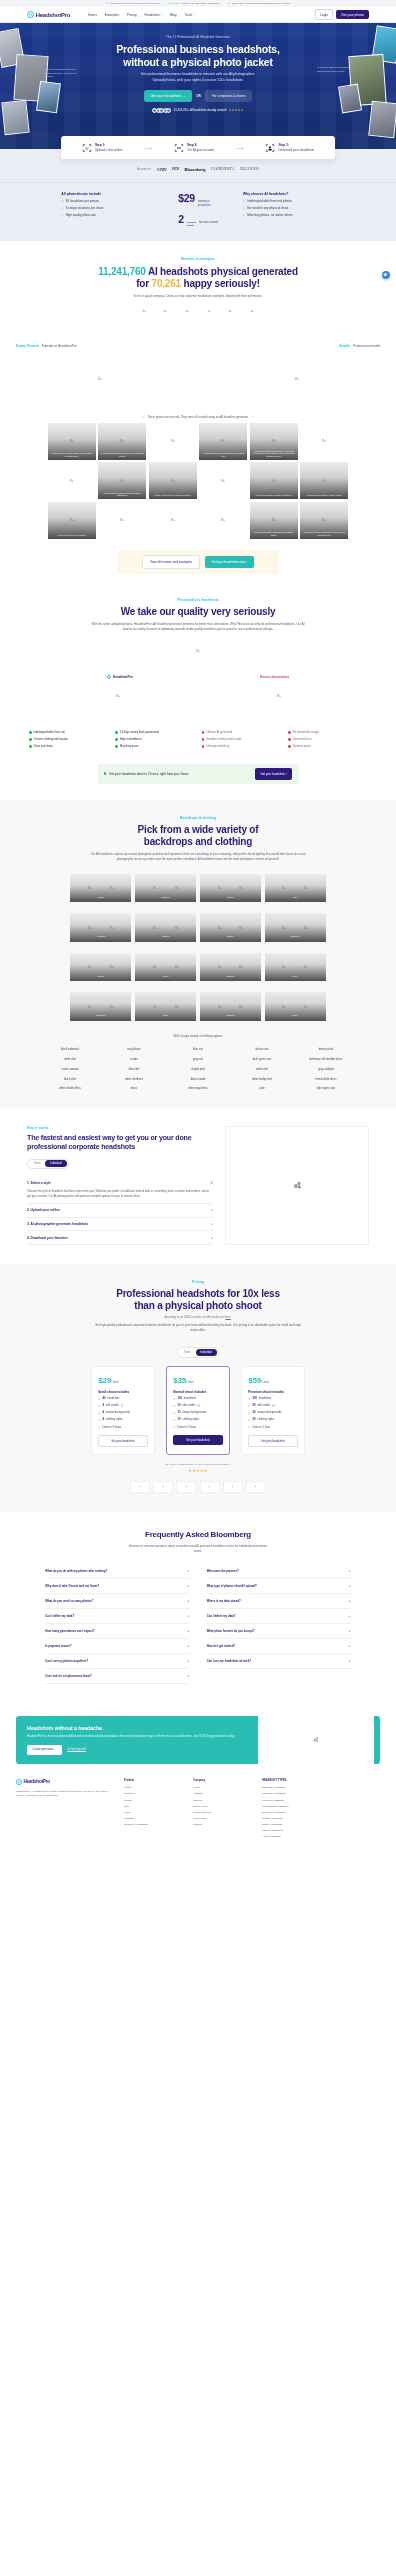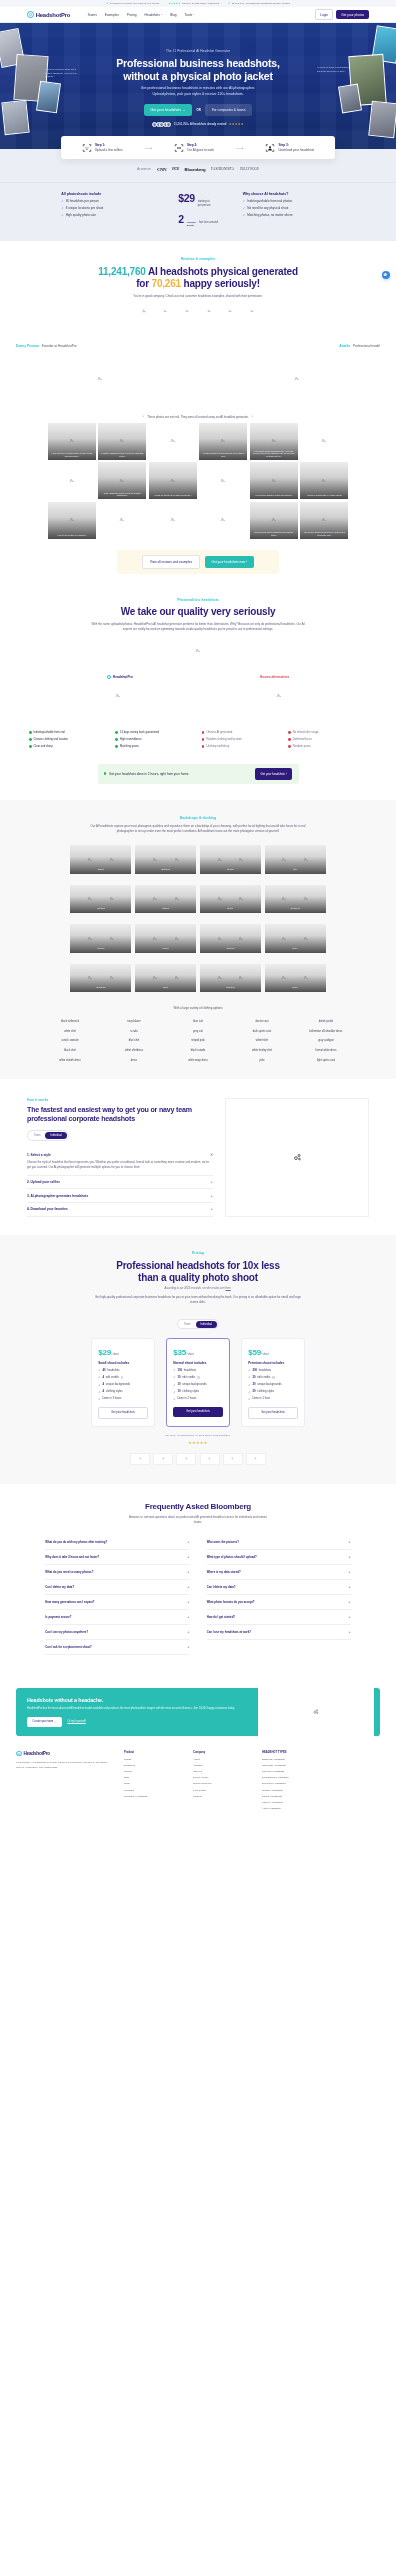--- a/index.html
+++ b/index.html
@@ -59,21 +59,21 @@
   .hero {
     position: relative; background: #1d3municipal; height: 126px; overflow: hidden;
     background: linear-gradient(180deg,#1b3a8c 0%,#1b3486 45%,#17306f 100%);
   }
   .hero-faces {
     position: absolute; inset: 0; opacity: .30;
     background-image:
       repeating-linear-gradient(90deg, rgba(255,255,255,.10) 0 16px, rgba(0,0,0,.10) 16px 32px),
       repeating-linear-gradient(0deg, rgba(255,255,255,.05) 0 18.6px, rgba(0,0,0,.07) 18.6px 37px);
   }
-  .hero-inner { position: relative; text-align: center; padding-top: 26px; }
+  .hero-inner { position: relative; text-align: center; padding-top: 12px; }
   .hero-eyebrow { font-size: 3.1px; color: #cfd8f2; letter-spacing: 0.1px; }
   .hero-h1 {
     font-size: 10.5px; font-weight: bold; color: #fff; line-height: 1.18;
     margin-top: 3.7px; letter-spacing: -0.2px;
   }
   .hero-sub { font-size: 3.5px; color: #dbe3f7; line-height: 1.7; margin-top: 4.3px; }
   .hero-btns { display: flex; align-items: center; justify-content: center; gap: 4.3px; margin-top: 6.2px; }
   .btn-teal {
     background: #27bdb4; color: #fff; font-size: 3.5px; padding: 3.7px 6.8px;
     border-radius: 2.5px; border: none; cursor: pointer;
@@ -976,20 +976,24 @@
       <span class="green-txt">
         <span class="dot-g"></span>
         <span>Get your headshots done in 2 hours, right from your home</span>
       </span>
       <button class="btn-navy">Get your headshots  ›</button>
     </div>
   </div>
 
   <div class="backdrops-sec">
     <div class="eyebrow">Backdrops &amp; clothing</div>
+    <div class="h2">
+      <span>Pick from a wide variety of</span><br>
+      <span>backdrops and clothing</span>
+    </div>
     <div class="lead" style="width:217px">Our AI headshots capture your most photogenic qualities and reproduce them on a backdrop of your choosing, with perfect facial lighting that would take hours for a real photographer to set up under even the most perfect conditions. AI headshots tease out the most photogenic version of yourself.</div>
     <div id="bdrows">
         <div class="bdgrid">
           <div class="bdcard">
             <span class="brokenimg">
               <svg viewBox="0 0 24 24" fill="none" stroke="#6a6a78" stroke-width="2">
                 <path d="M4 17l5-6 4 4 3-3 4 5"></path>
                 <circle cx="9" cy="8" r="1.6"></circle>
               </svg>
             </span>
@@ -1260,21 +1264,21 @@
         <div class="cloth">dress</div>
         <div class="cloth">white wrap dress</div>
         <div class="cloth">polo</div>
         <div class="cloth">light sports coat</div>
       </div>
   </div>
 
   <div class="how">
     <div class="how-left">
       <div class="eyebrow">How it works</div>
-      <div class="how-h2">The fastest and easiest way to get you or navy team professional corporate headshots</div>
+      <div class="how-h2">The fastest and easiest way to get you or your done professional corporate headshots</div>
       <div class="toggle">
         <span class="tg">Team</span>
         <span class="tg active">Individual</span>
       </div>
       <div class="acc" id="howacc">
           <div class="acc-item">
             <div class="acc-head">
               <span class="acc-t">1. Select a style</span>
               <span class="acc-sign">✕</span>
             </div>
@@ -1308,21 +1312,21 @@
             <circle cx="17" cy="16" r="2"></circle>
           </svg>
         </span>
     </div>
   </div>
 
   <div class="pricing-sec">
     <div class="eyebrow">Pricing</div>
     <div class="h2">
       <span>Professional headshots for 10x less</span><br>
-      <span>than a quality photo shoot</span>
+      <span>than a physical photo shoot</span>
     </div>
     <div class="research">
       <span>According to our 2023 research, see the results over</span>
       <u>here</u>.
     </div>
     <div class="lead" style="width:211px">Get high-quality professional corporate business headshots for you or your team without breaking the bank. Our pricing is an affordable option for small and large teams alike.</div>
     <div class="price-toggle">
       <div class="toggle">
         <span class="tg">Team</span>
         <span class="tg active">Individual</span>

